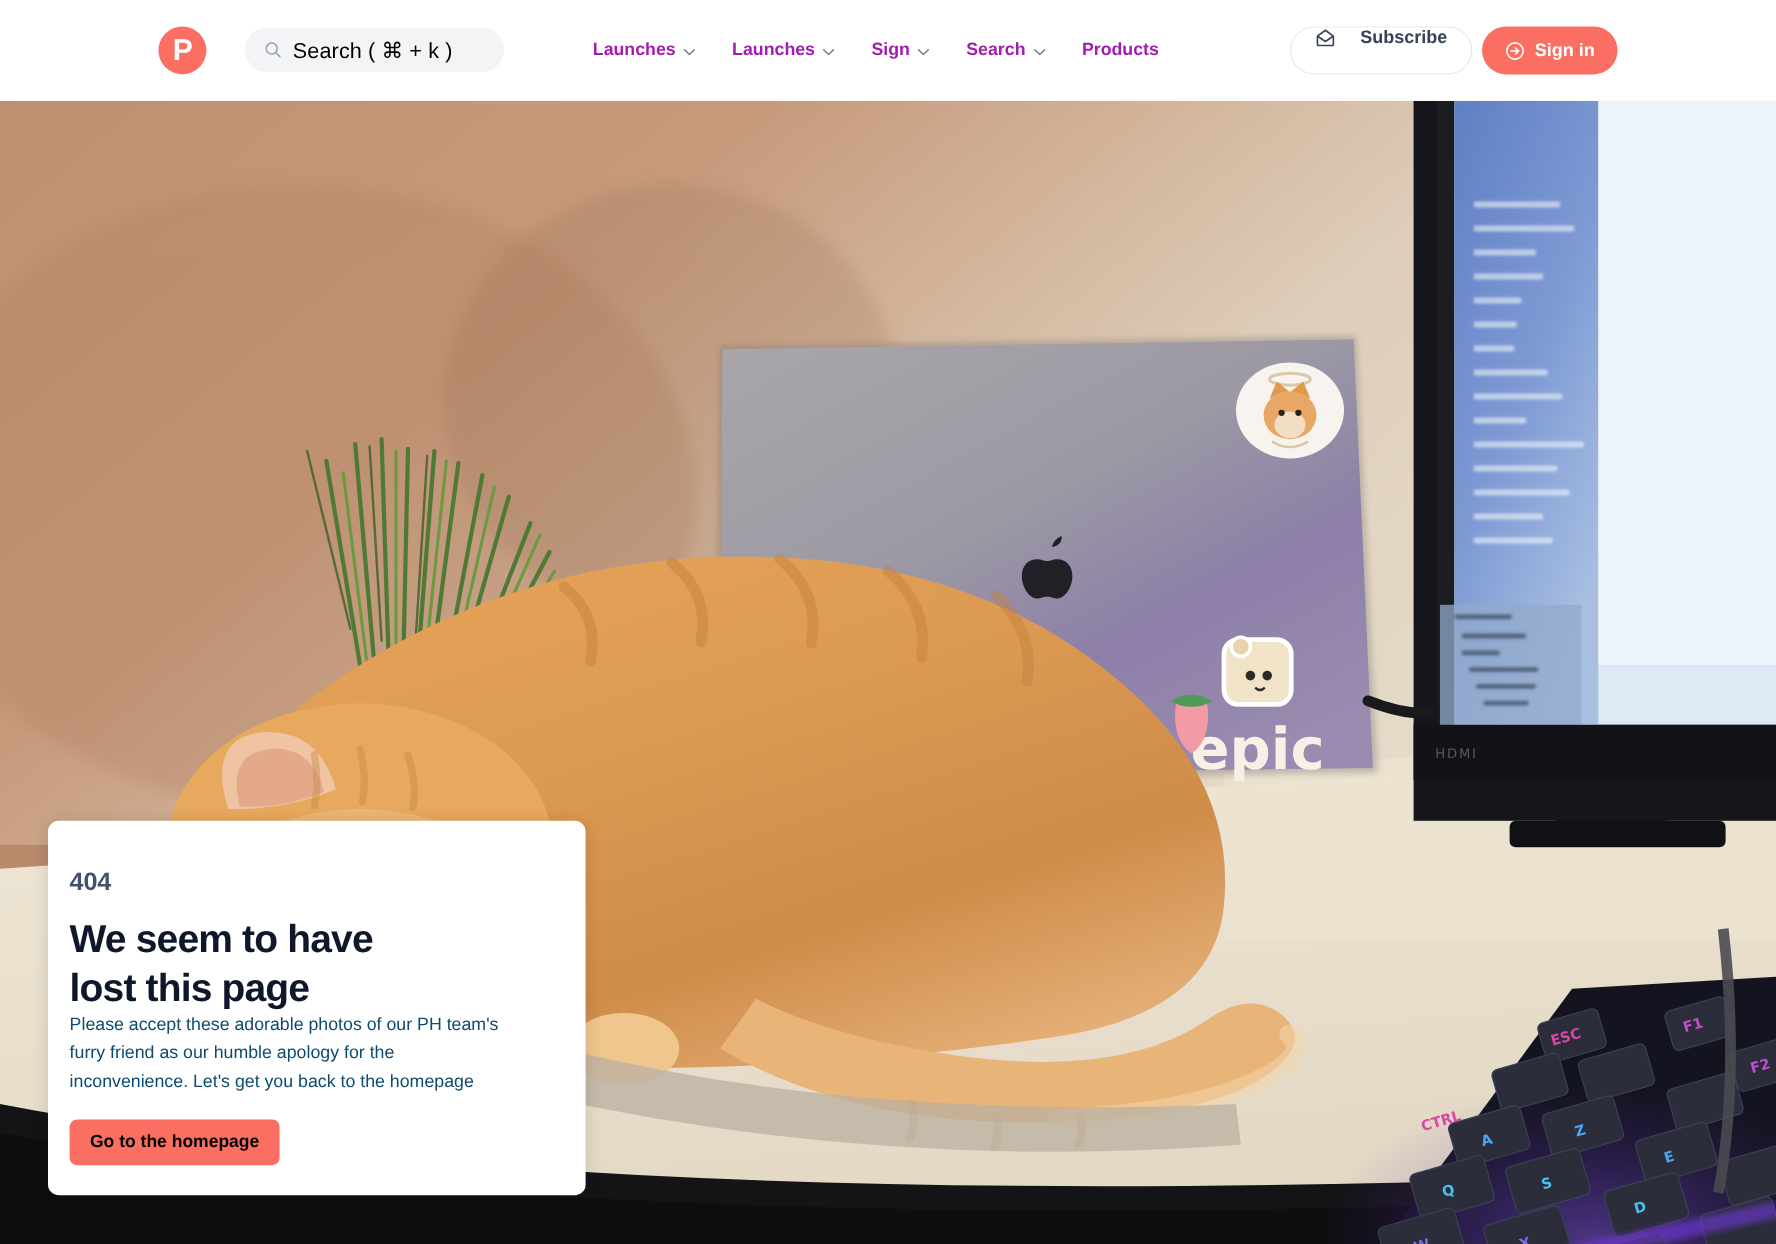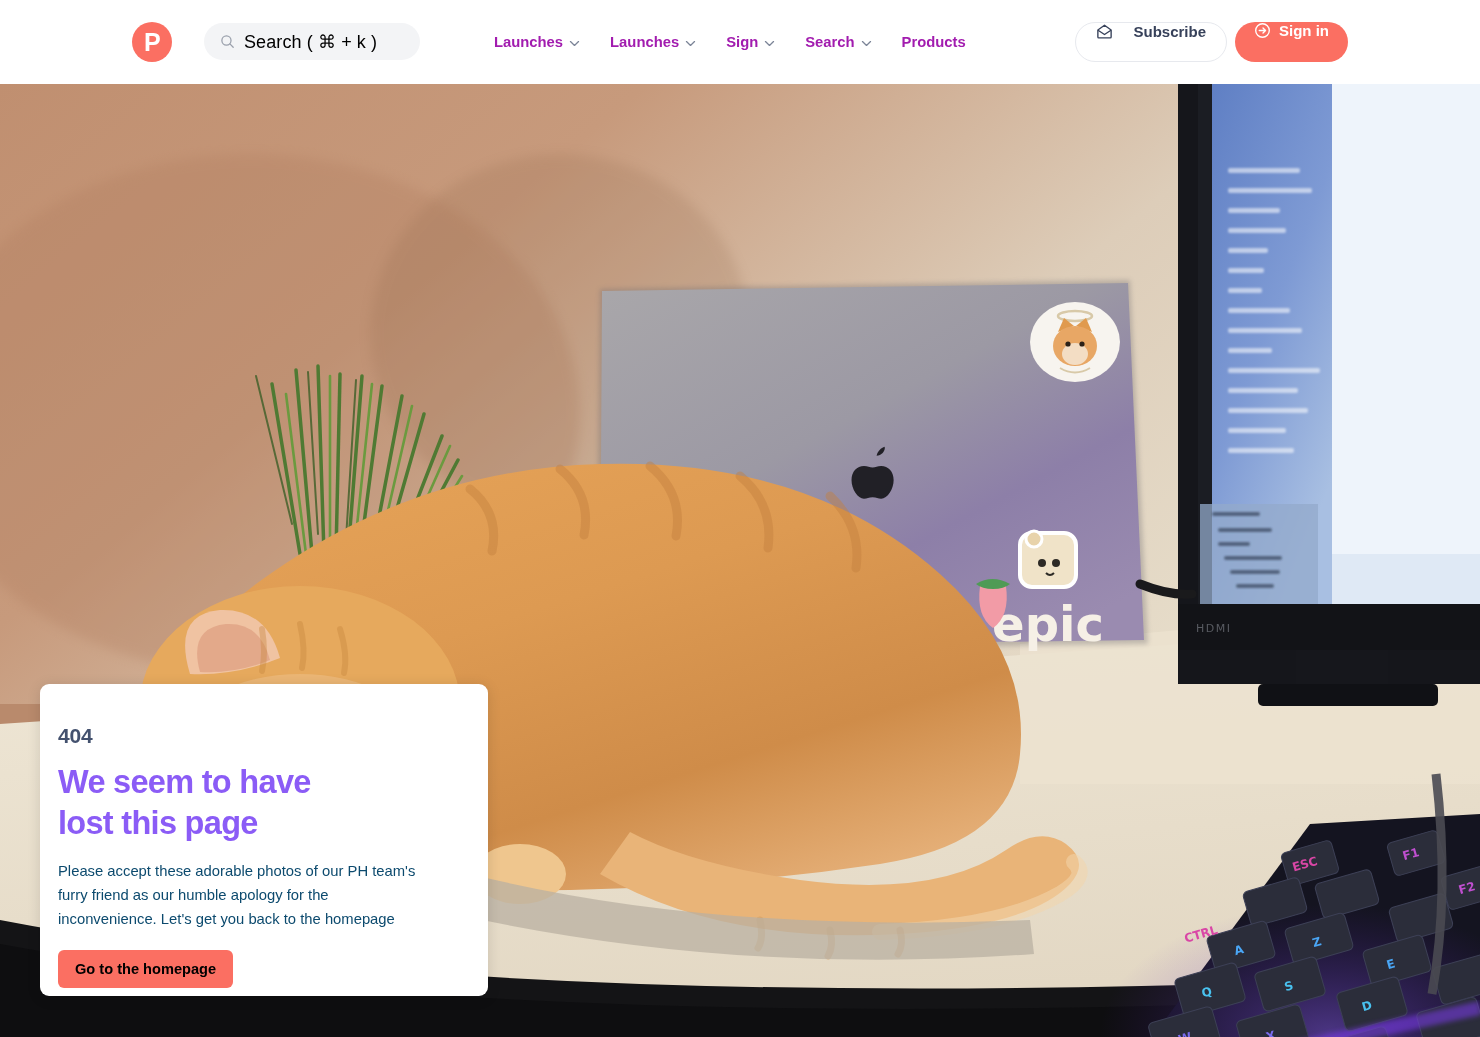--- a/index.html
+++ b/index.html
@@ -109,20 +109,21 @@
     cursor: pointer;
     white-space: nowrap;
   }
   .btn-signin {
     height: 40px;
     padding: 0 19px;
     border: none;
     border-radius: 20px;
     background: #fb6f62;
     display: flex;
+    align-items: center;
     gap: 8px;
     font-size: 15px;
     font-weight: bold;
     color: #ffffff;
     cursor: pointer;
     white-space: nowrap;
   }
   .ico18 { width: 17px; height: 17px; display: block; flex: 0 0 auto; }
 
   
@@ -153,24 +154,23 @@
   .card-404 {
     font-size: 21px;
     font-weight: bold;
     color: #43516e;
     letter-spacing: -0.2px;
     margin-bottom: 14px;
   }
   .card-title {
     font-size: 32.5px;
     font-weight: bold;
-    color: #8b5cf6;
+    color: #0f172a;
     line-height: 1.25;
     letter-spacing: -0.7px;
-    margin-bottom: 17px;
     white-space: pre-line;
   }
   .card-body {
     font-size: 14.8px;
     color: #0c4a6e;
     line-height: 1.62;
     width: 372px;
     margin-bottom: 18px;
   }
   .btn-home {

